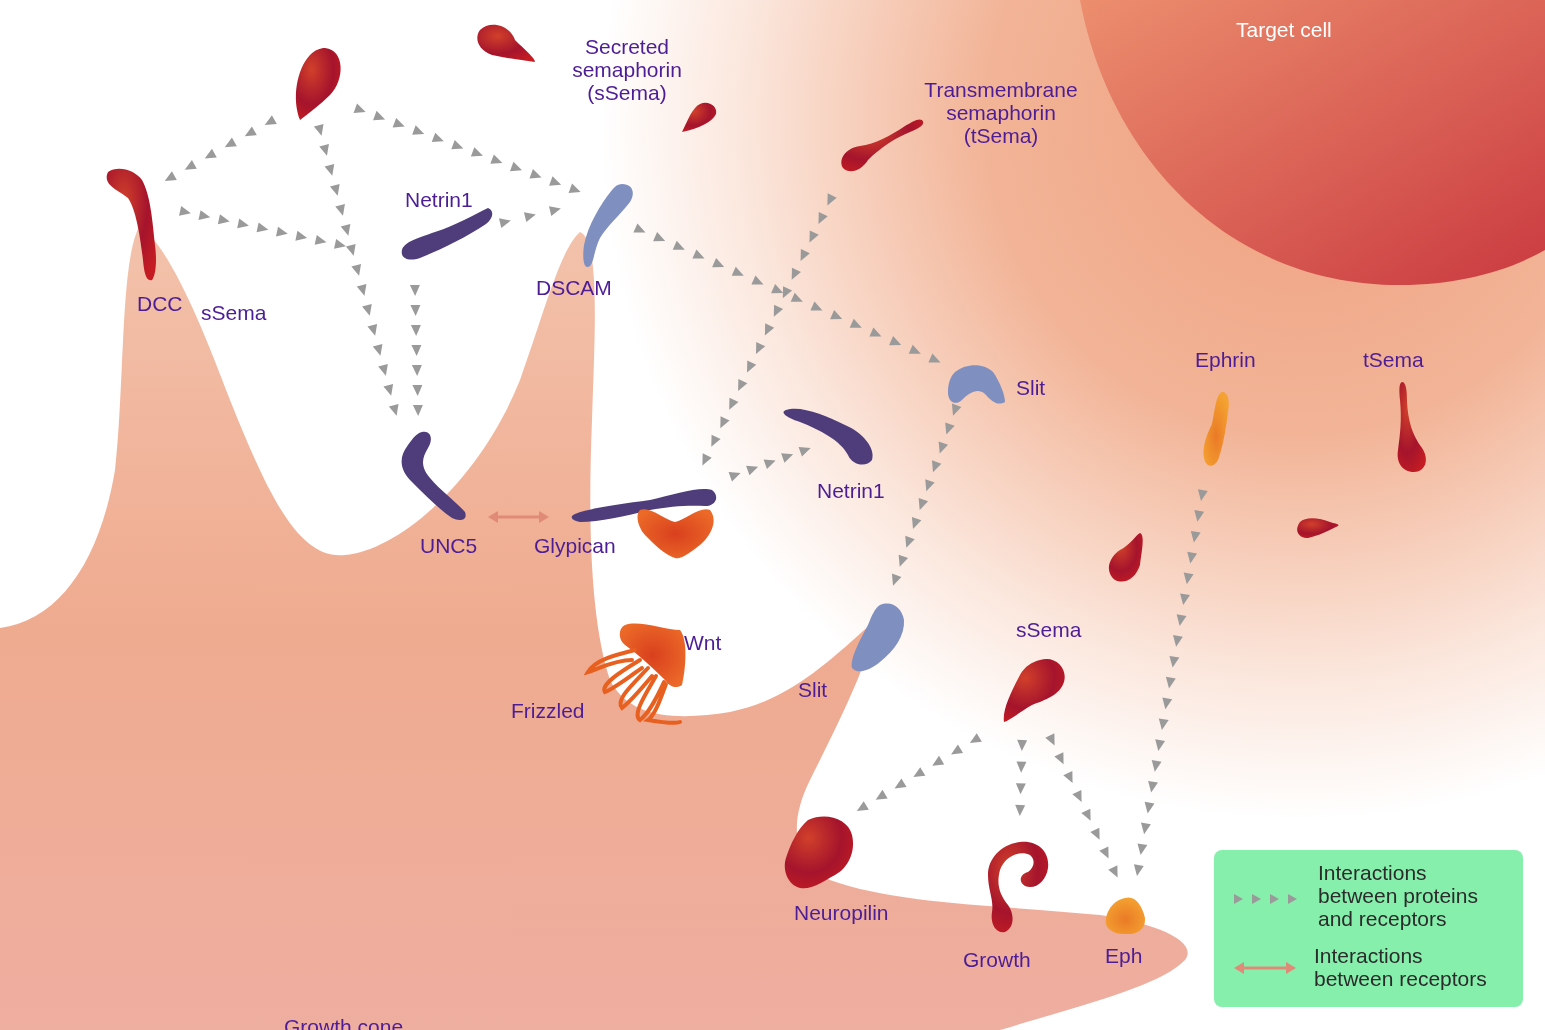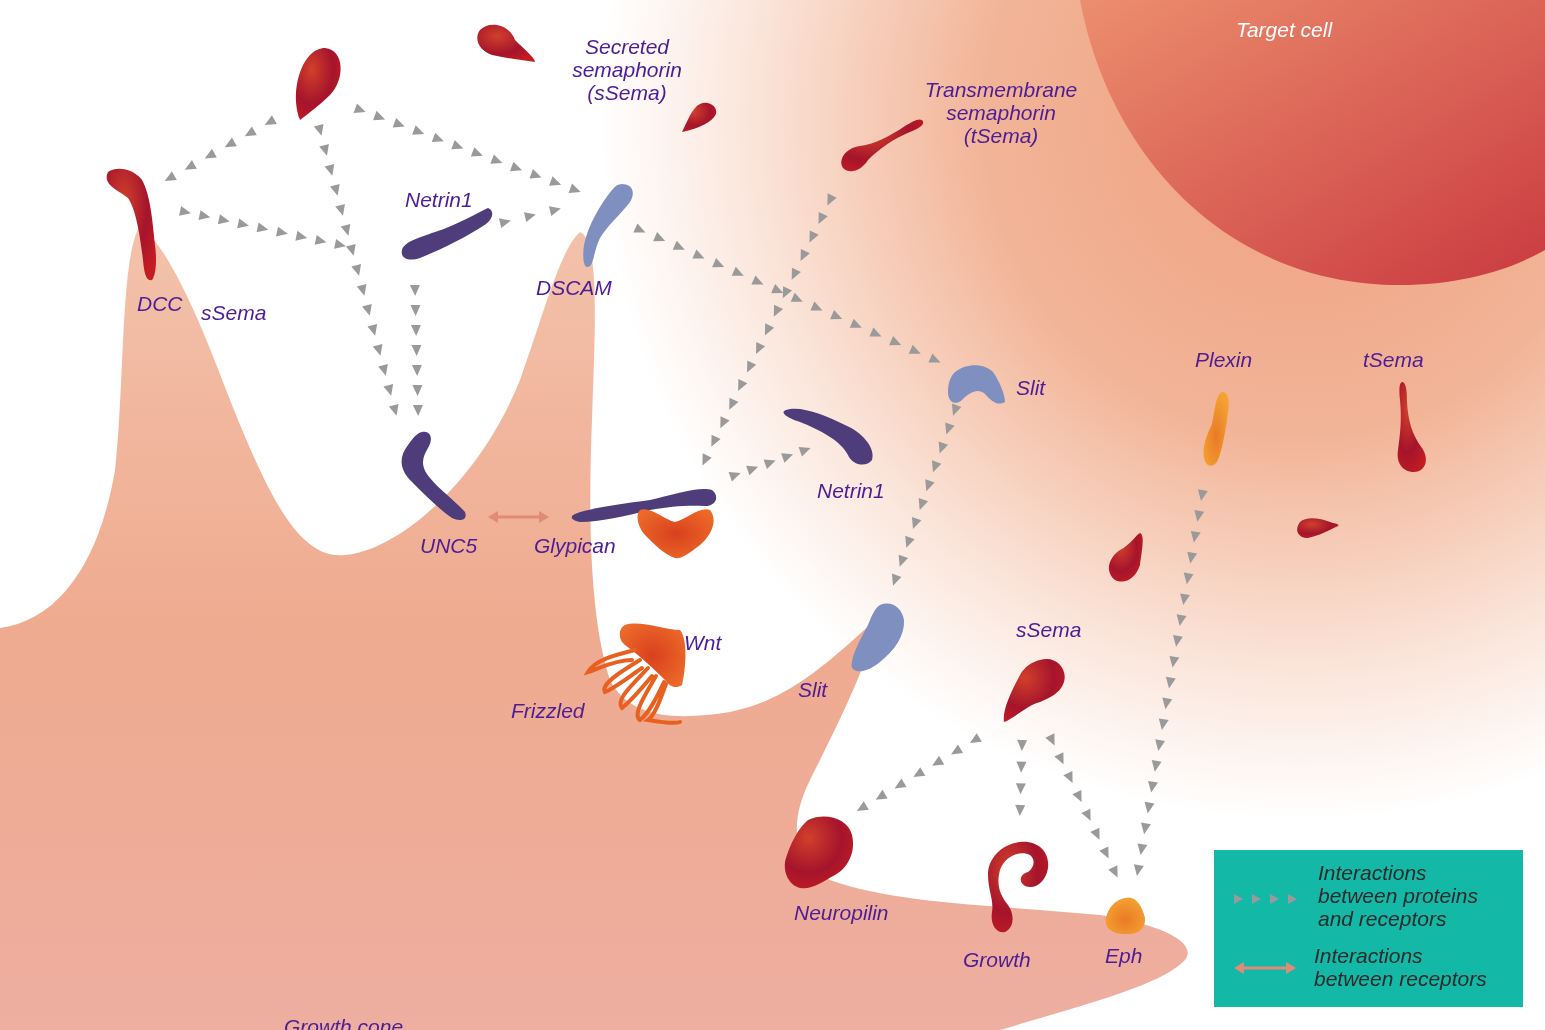--- a/index.html
+++ b/index.html
@@ -1,21 +1,21 @@
 <!DOCTYPE html>
 <html><head>
 <meta charset="utf-8">
 <style>
   html, body { margin:0; padding:0; }
   body { width:1545px; height:1030px; overflow:hidden; background:#fff; font-family:"Liberation Sans", sans-serif; }
-  #stage { position:relative; width:1545px; height:724px;font-style:italic; }
+  #stage { position:relative; width:1545px; height:724px; }
   svg#diagram { position:absolute; left:0; top:0; width:1545px; height:1030px; }
   .lbl { position:absolute; color:#4c1d95; font-size:21px; line-height:23px; text-align:center; white-space:nowrap; }
   .lbl.white { color:#fff; }
-  #legend { position:absolute; left:1214px; top:850px; width:309px; height:157px; background:#14b8a6; border-radius:0; }
+  #legend { position:absolute; left:1214px; top:850px; width:309px; height:157px; background:#86efac; border-radius:8px; }
   .leg-text { position:absolute; color:#2b2b2b; font-size:21px; line-height:23px; white-space:nowrap; }
 </style>
 </head>
 <body>
 
 <div id="stage">
 <svg id="diagram" viewBox="0 0 1545 1030" xmlns="http://www.w3.org/2000/svg">
   <defs>
     <radialGradient id="bgGlow" cx="1300" cy="120" r="700" gradientUnits="userSpaceOnUse">
       <stop offset="0" stop-color="#efa07f"></stop>
@@ -289,21 +289,21 @@
 <div class="lbl" style="left:201px;top:301px;">sSema</div>
 <div class="lbl" style="left:405px;top:188px;">Netrin1</div>
 <div class="lbl" style="left:536px;top:276px;">DSCAM</div>
 <div class="lbl" style="left:420px;top:534px;">UNC5</div>
 <div class="lbl" style="left:534px;top:534px;">Glypican</div>
 <div class="lbl" style="left:684px;top:583px;margin-top:48px;">Wnt</div>
 <div class="lbl" style="left:511px;top:699px;">Frizzled</div>
 <div class="lbl" style="left:817px;top:479px;">Netrin1</div>
 <div class="lbl" style="left:1016px;top:376px;">Slit</div>
 <div class="lbl" style="left:798px;top:678px;">Slit</div>
-<div class="lbl" style="left:1195px;top:348px;">Plexin</div>
+<div class="lbl" style="left:1195px;top:348px;">Ephrin</div>
 <div class="lbl" style="left:1363px;top:348px;">tSema</div>
 <div class="lbl" style="left:1016px;top:618px;">sSema</div>
 <div class="lbl" style="left:746px;top:901px;margin-left:48px;">Neuropilin</div>
 <div class="lbl" style="left:963px;top:948px;">Growth</div>
 <div class="lbl" style="left:1105px;top:944px;">Eph</div>
 
 <div id="legend">
   <svg style="position:absolute;left:18px;top:42px;" width="70" height="14">
     <g fill="#9a9a9a">
       <path d="M2 2 L11 7 L2 12 Z"></path>

